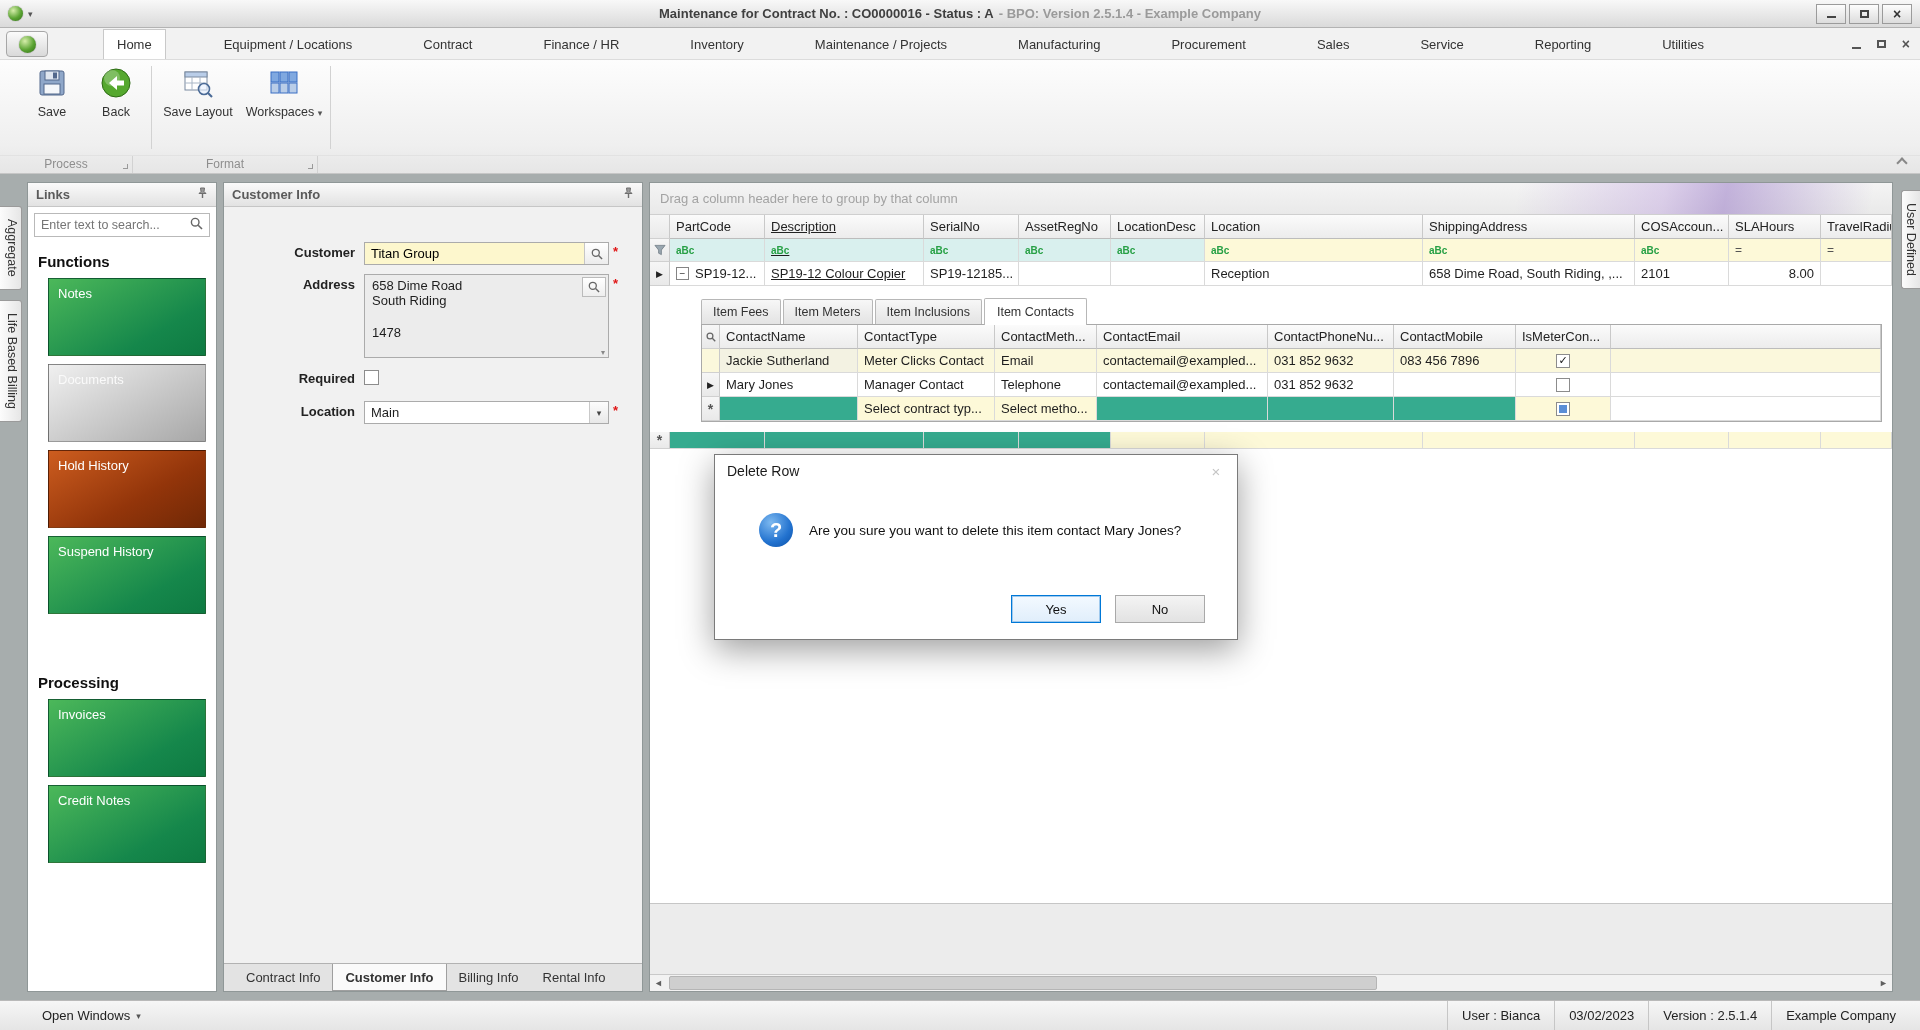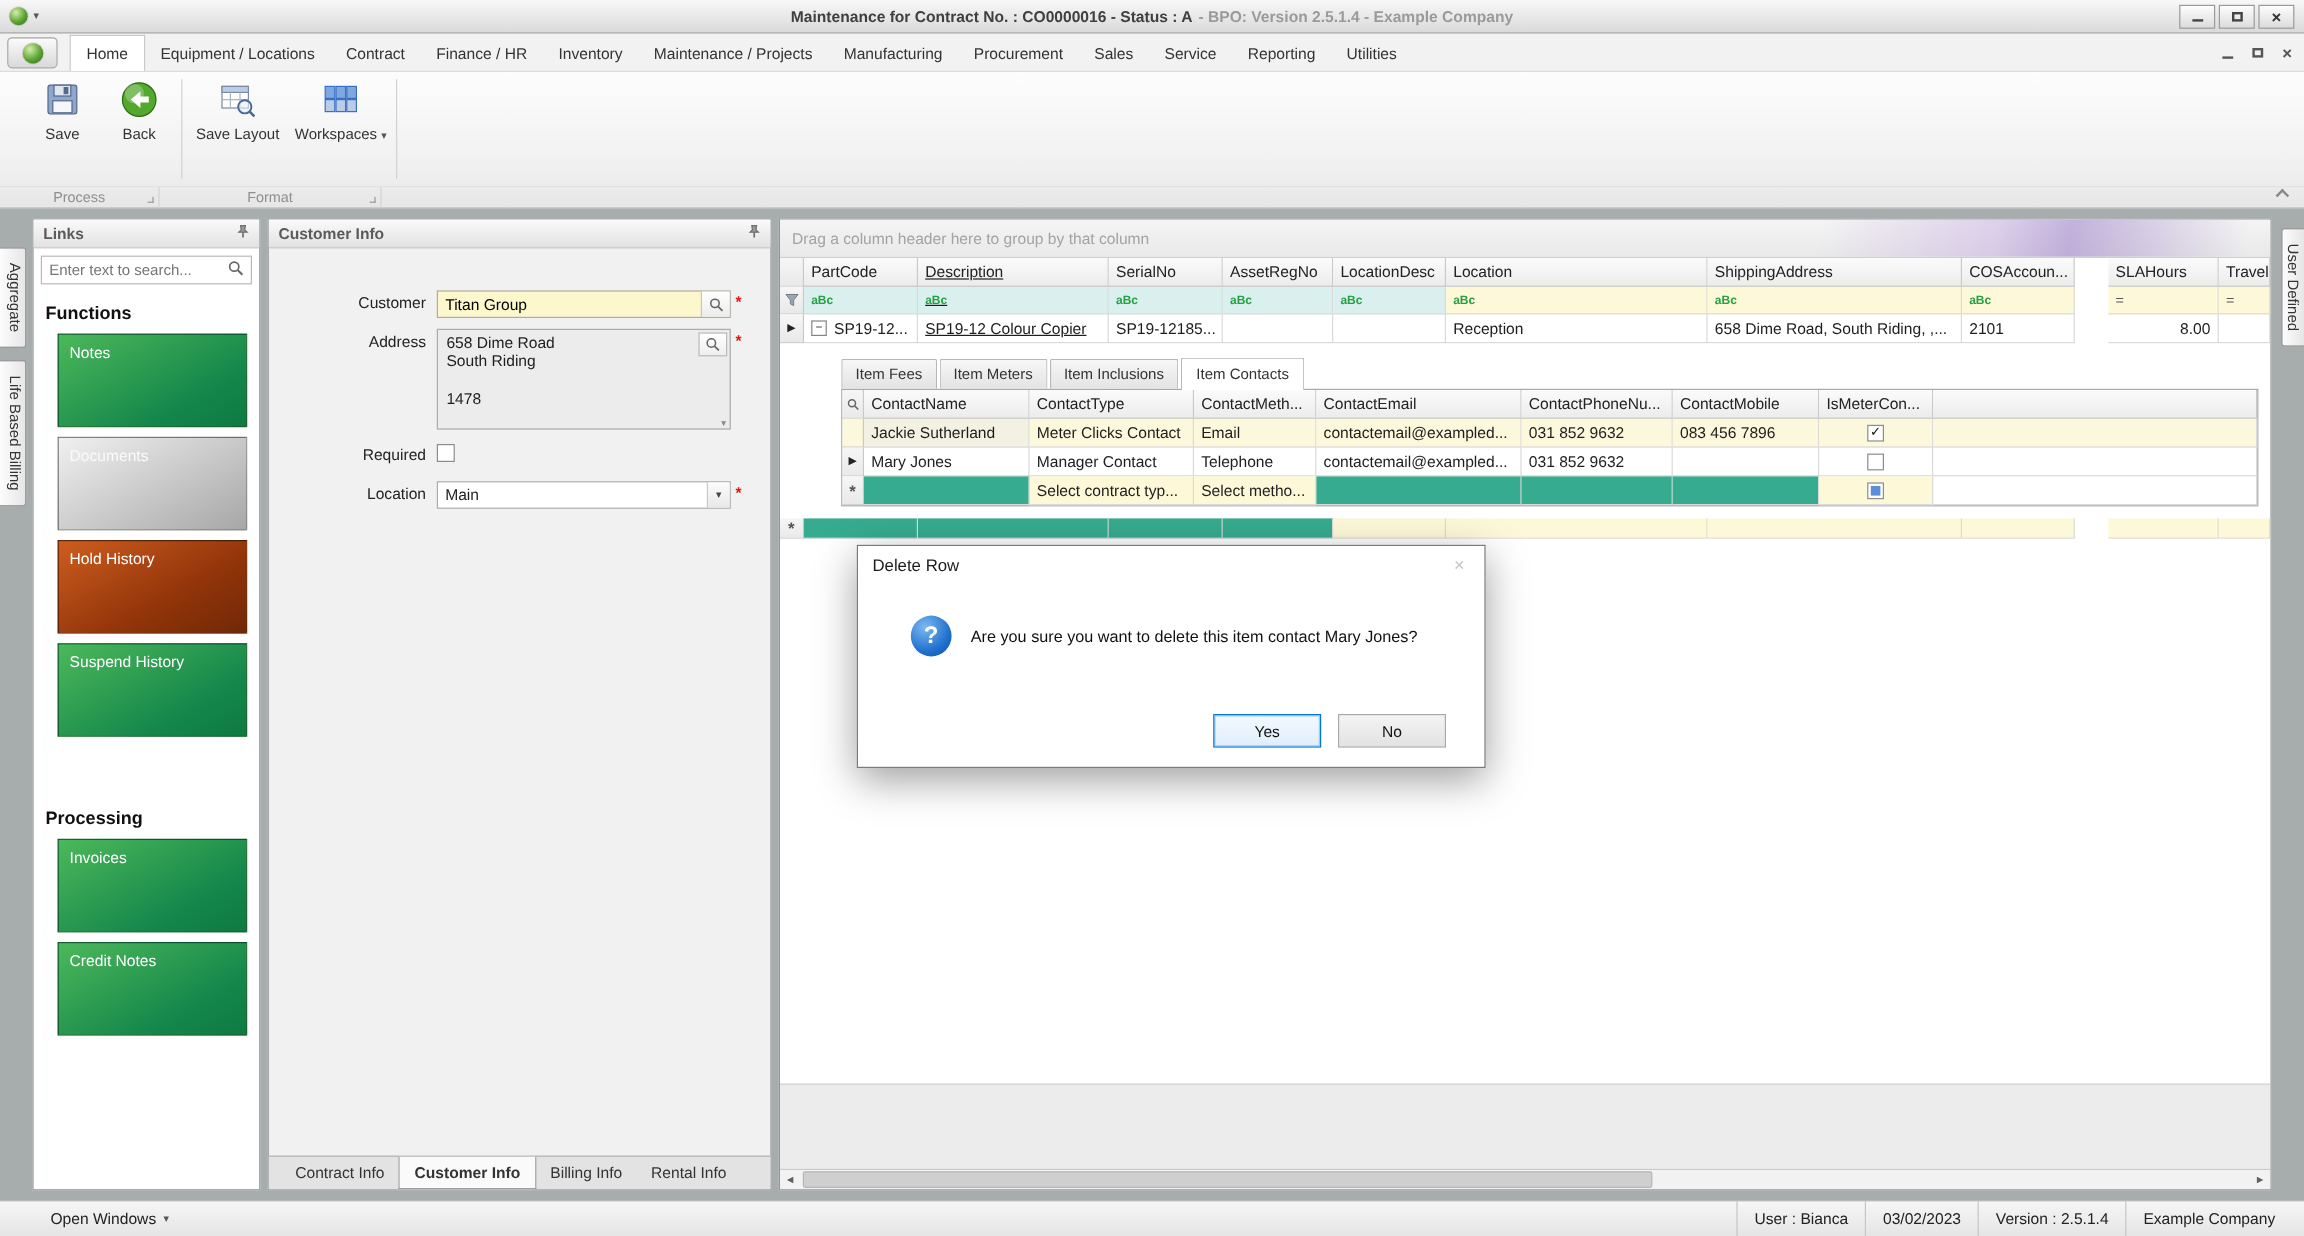--- a/index.html
+++ b/index.html
@@ -14,21 +14,21 @@
   .caret { font-size: 9px; color: #555; }
   .tb-title { position: absolute; left: 0; right: 0; text-align: center; font-size: 13px; font-weight: bold; color: #3f3f3f; pointer-events: none; }
   .tb-title .suffix { color: #9a9a9a; margin-left: 5px; }
   .tb-controls { margin-left: auto; display: flex; gap: 3px; }
   .win-btn { width: 30px; height: 20px; border: 1px solid #9b9b9b; background: linear-gradient(#fdfdfd, #dcdcdc); display: flex; align-items: center; justify-content: center; color: #333; }
   .ic-min { width: 9px; border-bottom: 2px solid #444; margin-top: 7px; }
   .ic-restore { width: 9px; height: 8px; border: 2px solid #444; }
   .ic-close { font-size: 14px; font-weight: bold; line-height: 1; color: #333; }
 
   
-  .menubar { height: 32px; background: #f2f2f2; border-bottom: 1px solid #dcdcdc; display: flex; align-items: flex-end; padding: 0 6px; position: relative; }
+  .menubar { height: 32px; background: #f2f2f2; border-bottom: 1px solid #dcdcdc; display: flex; align-items: flex-end; padding: 0 6px; position: relative; gap: 45px; }
   .applogo { width: 42px; height: 26px; border: 1px solid #a7a7a7; border-radius: 4px; background: linear-gradient(#fbfbfb, #d9d9d9); display: flex; align-items: center; justify-content: center; margin: 0 10px 2px 0; }
   .applogo .sphere { width: 17px; height: 17px; }
   .mtab { padding: 7px 13px 7px; font-size: 13px; color: #333; }
   .mtab.active { background: #fff; border: 1px solid #c9c9c9; border-bottom: none; }
   .menu-controls { position: absolute; right: 10px; top: 9px; display: flex; gap: 16px; color: #555; align-items: center; }
   .mc-min { width: 9px; border-bottom: 2px solid #555; margin-top: 7px; }
   .mc-restore { width: 9px; height: 8px; border: 2px solid #555; }
   .mc-close { font-size: 14px; font-weight: bold; line-height: 1; color: #555; }
 
   
@@ -66,21 +66,21 @@
   .links-heading { font-size: 15px; font-weight: bold; color: #101010; margin: 16px 0 0 10px; }
   .links-heading.processing { margin-top: 60px; }
   .link-btn { width: 158px; height: 78px; margin: 8px 0 0 20px; border: 1px solid rgba(0,0,0,.35); color: #fff; font-size: 13px; padding: 7px 9px; text-align: left; }
   .link-btn.green  { background: linear-gradient(150deg, #4cb85a, #15874b 70%, #0e7a42); }
   .link-btn.silver { background: linear-gradient(150deg, #f0f0f0, #a7a7a7); color: #fafafa; }
   .link-btn.orange { background: linear-gradient(150deg, #cd5d1f, #93350a 60%, #702806); }
 
   
   .customer-panel { width: 420px; margin-left: 6px; background: #f1f1f1; }
   .frow { display: flex; align-items: flex-start; }
-  .flabel { width: 140px; text-align: right; font-weight: normal; font-size: 13px; color: #222; padding-right: 9px; padding-top: 3px; flex: none; }
+  .flabel { width: 140px; text-align: right; font-weight: bold; font-size: 13px; color: #222; padding-right: 9px; padding-top: 3px; flex: none; }
   .customer-row { margin-top: 35px; }
   .address-row { margin-top: 9px; }
   .orderno-row { margin-top: 9px; }
   .required-row { margin-top: 10px; }
   .location-row { margin-top: 15px; }
   .tfield { width: 245px; height: 23px; border: 1px solid #ababab; background: #fff; display: flex; align-items: center; }
   .tfield.yellow { background: #fdf7cd; }
   .tfield input { flex: 1; border: none; outline: none; padding: 0 6px; font-size: 13px; font-family: inherit; background: transparent; min-width: 0; }
   .sbtn { width: 24px; height: 21px; border-left: 1px solid #c6c6c6; display: flex; align-items: center; justify-content: center; background: linear-gradient(#fff, #ececec); flex: none; }
   .req { color: #e01515; font-weight: bold; margin-left: 4px; font-size: 13px; padding-top: 2px; }
@@ -104,21 +104,21 @@
   .groupbar { height: 32px; flex: none; background: linear-gradient(#f4f4f4, #e9e9e9); border-bottom: 1px solid #cfcfcf; display: flex; align-items: center; padding-left: 10px; color: #a3a3a3; font-size: 13px; position: relative; overflow: hidden; }
   .flourish { position: absolute; right: 0; top: 0; bottom: 0; width: 440px; background: linear-gradient(100deg, rgba(255,255,255,0) 0%, rgba(193,165,224,0) 15%, rgba(193,165,224,.45) 48%, rgba(147,114,196,.5) 62%, rgba(255,255,255,0) 95%); }
   .grow { display: flex; flex: none; }
   .cell { padding: 4px 6px; border-right: 1px solid #dadada; border-bottom: 1px solid #dadada; font-size: 13px; white-space: nowrap; overflow: hidden; display: flex; align-items: center; }
   .cell.num { justify-content: flex-end; }
   .hcell { background: linear-gradient(#fbfbfb, #ececec); border-right: 1px solid #c9c9c9; border-bottom: 1px solid #bcbcbc; color: #222; }
   .ind { justify-content: center; padding: 0; background: linear-gradient(#f6f6f6, #e9e9e9); border-right: 1px solid #c9c9c9; border-bottom: 1px solid #d0d0d0; }
   .col-ind { width: 20px; flex: none; }
   .col0 { width: 95px; flex: none; } .col1 { width: 159px; flex: none; text-decoration: underline; } .col2 { width: 95px; flex: none; }
   .col3 { width: 92px; flex: none; } .col4 { width: 94px; flex: none; } .col5 { width: 218px; flex: none; }
-  .col6 { width: 212px; flex: none; } .col7 { width: 94px; flex: none; } .col8 { width: 92px; flex: none; margin-left: 28px; }
+  .col6 { width: 212px; flex: none; } .col7 { width: 94px; flex: none; } .col8 { width: 92px; flex: none; }
   .col9 { flex: 1; }
   .cyan { background: #d9f0ee; }
   .ylw { background: #fdf9d8; }
   .teal { background: #36ab8f; }
   .abc { font-size: 10px; font-weight: bold; color: #27a045; }
   .eq { color: #555; font-size: 12px; }
   .expand { width: 13px; height: 13px; border: 1px solid #848484; background: #fff; display: inline-flex; align-items: center; justify-content: center; font-size: 10px; line-height: 1; color: #333; margin-right: 6px; flex: none; }
   .arrow { font-size: 9px; color: #222; }
   .star { font-size: 14px; color: #555; font-weight: bold; }
 

